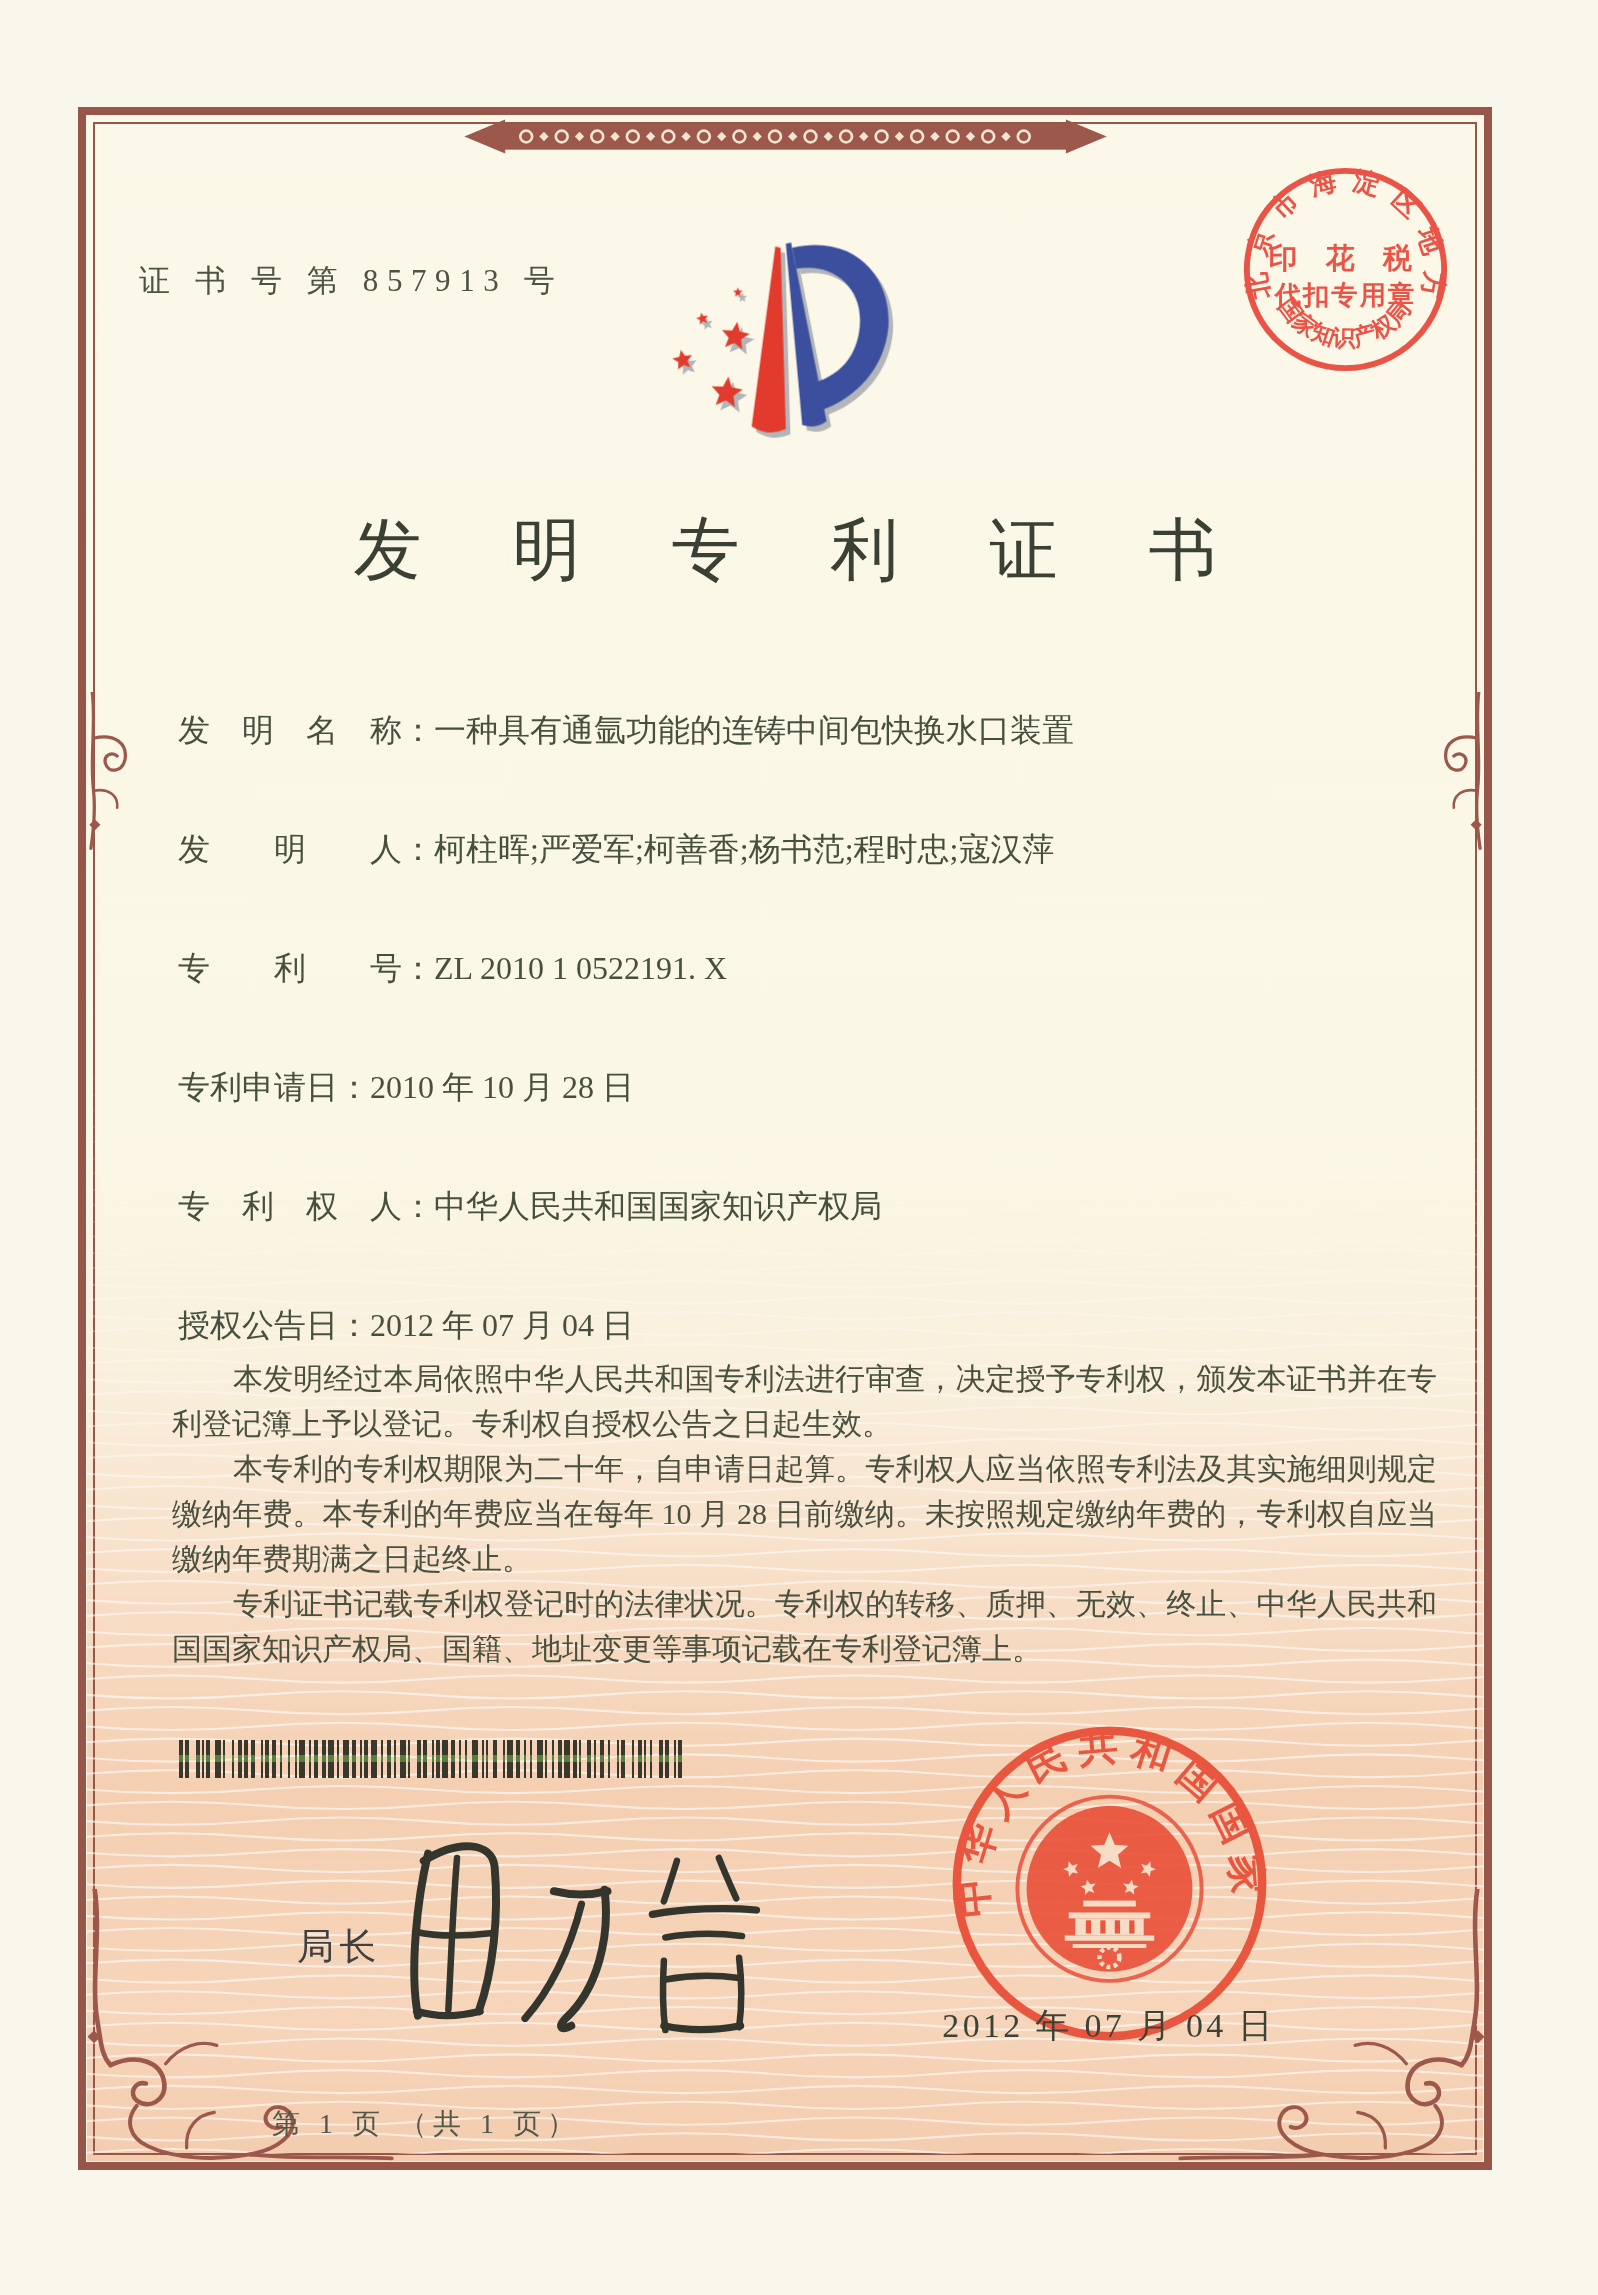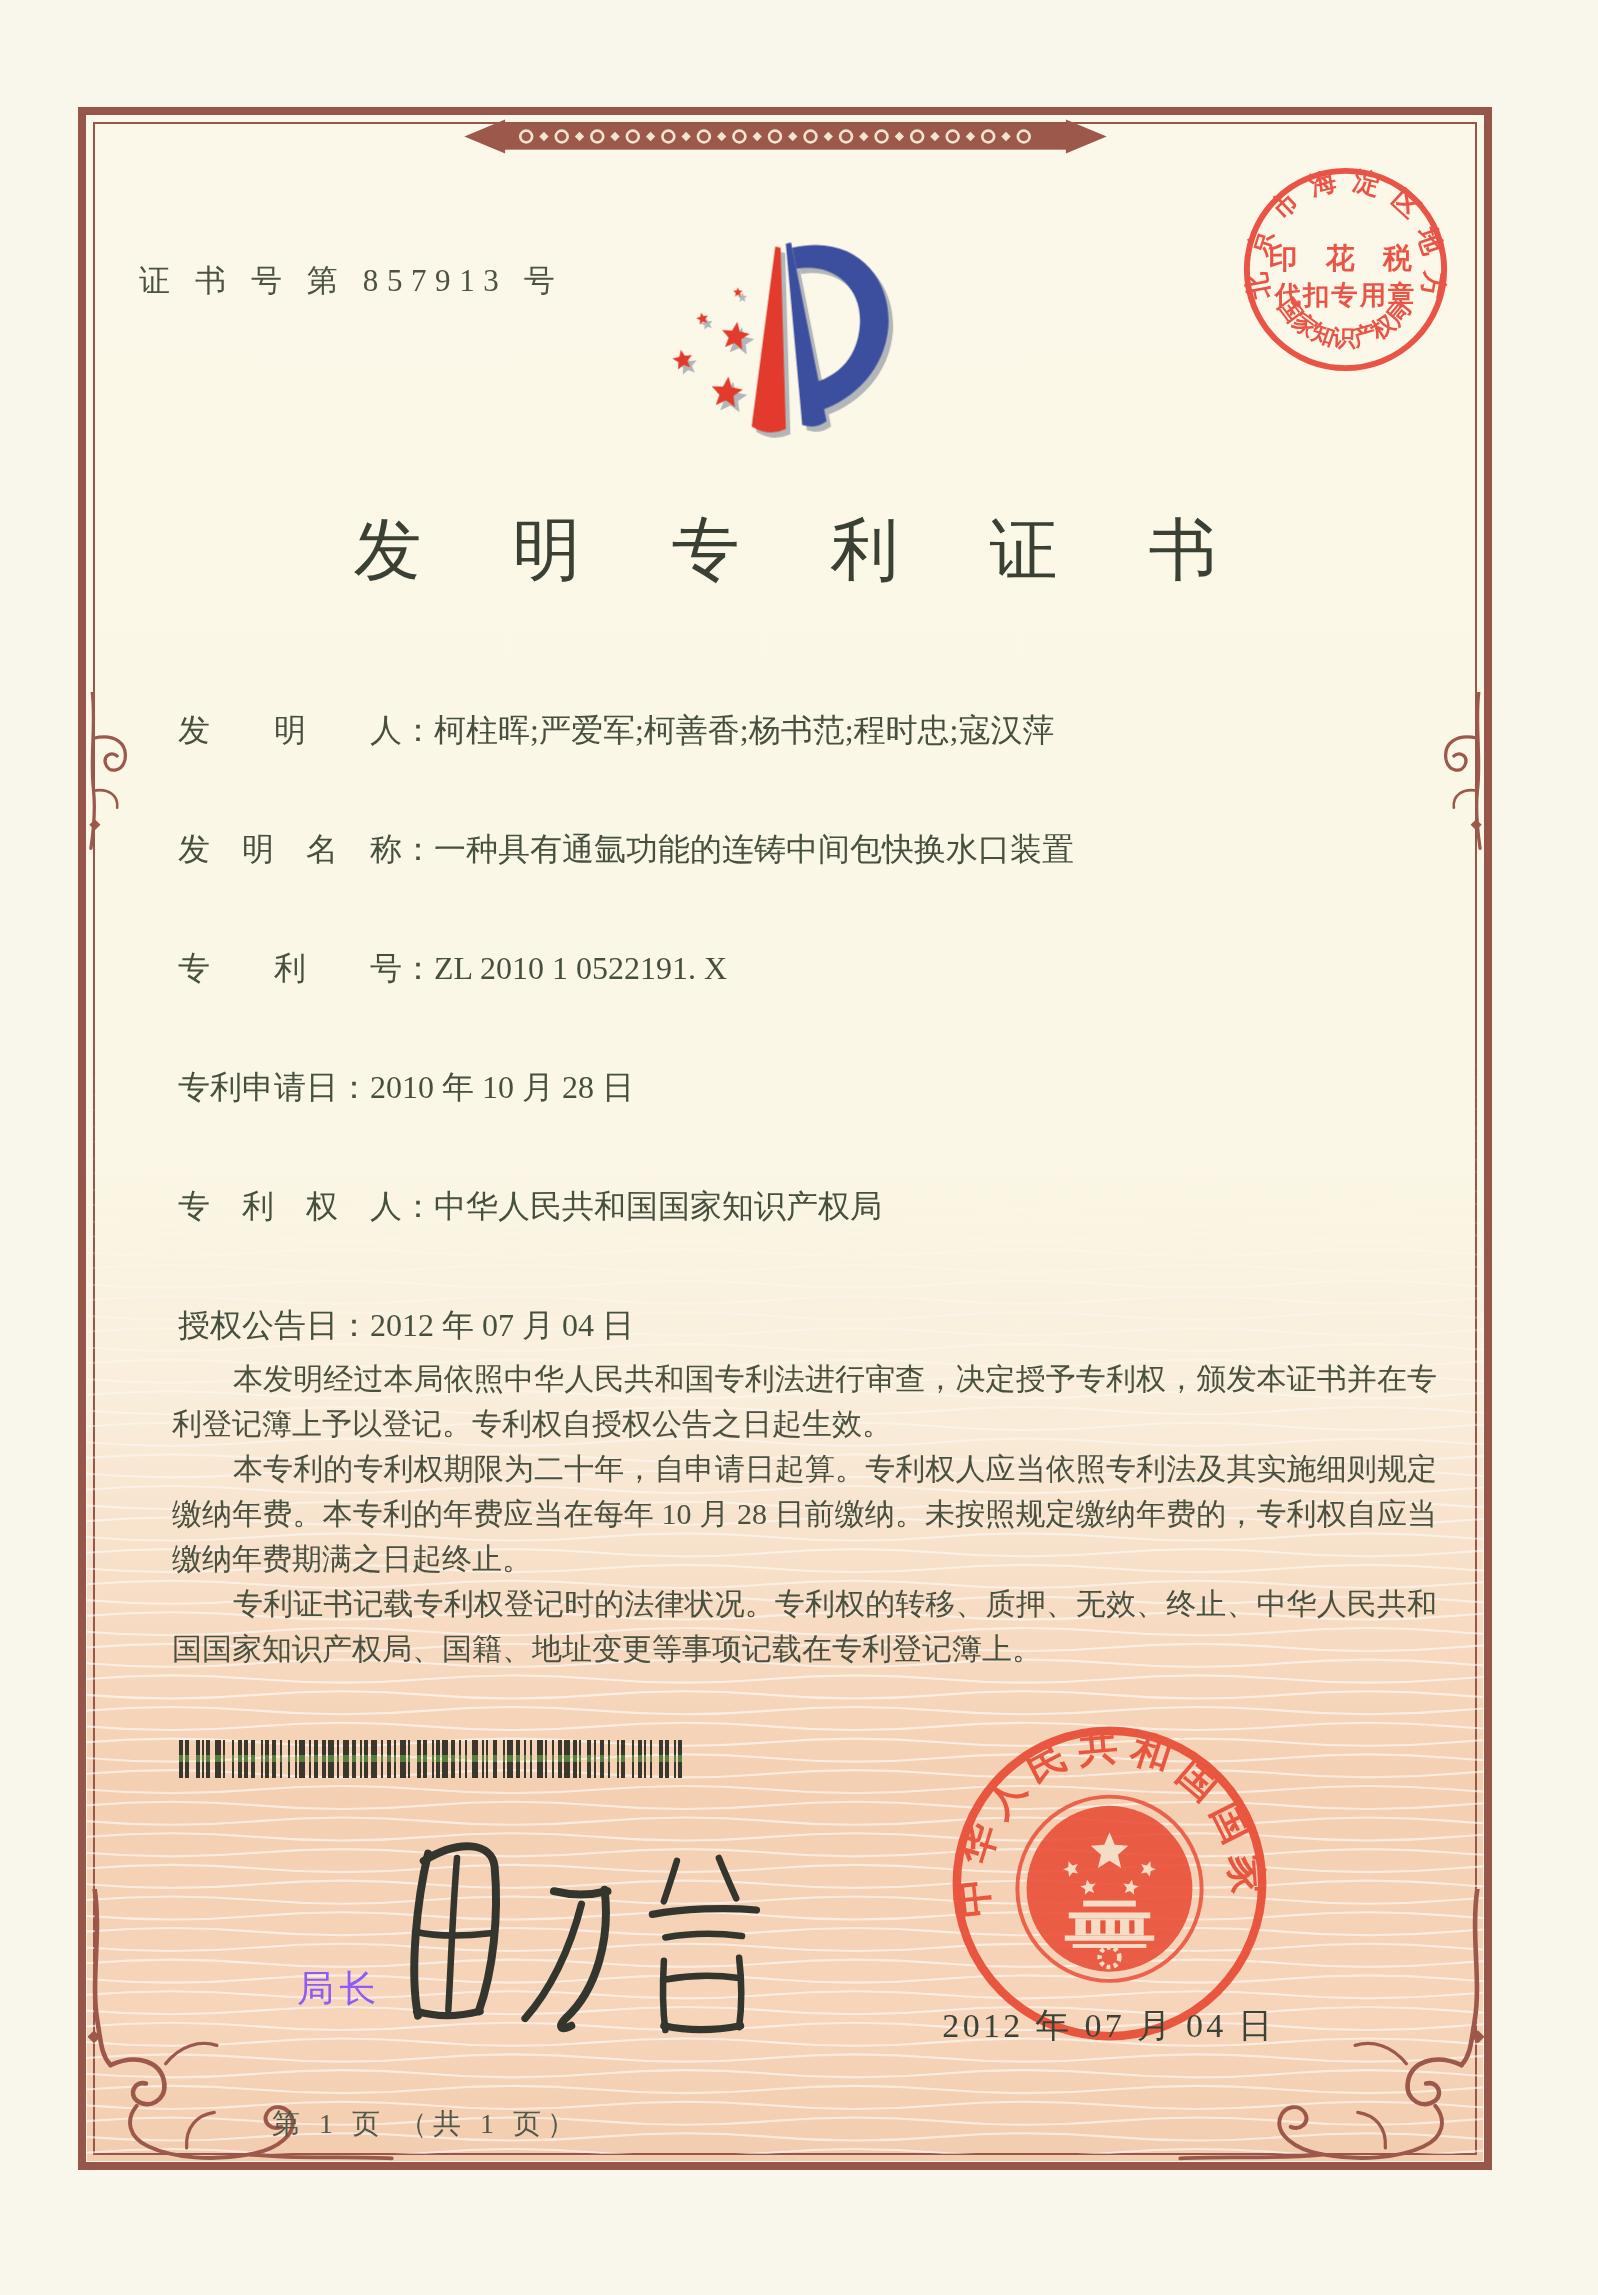--- a/index.html
+++ b/index.html
@@ -22,21 +22,21 @@
   .title{left:272px;top:505px;width:1026px;text-align:center;font-size:68px;font-weight:normal;
          letter-spacing:37px;text-indent:37px;color:#3a4034;}
   .fields{left:178px;top:714px;width:1269px;}
   .field{height:32px;line-height:32px;margin-bottom:87px;font-size:32px;white-space:nowrap;}
   .field:last-child{margin-bottom:0;}
   .paras{left:172px;top:1356px;width:1265px;font-size:30px;line-height:45px;text-align:justify;color:#49503e;}
   .paras p{margin:0;text-indent:61px;}
   .barcode{left:179px;top:1740px;width:508px;height:38px;overflow:hidden;}
   .barcode i{position:absolute;top:0;bottom:0;background:#3a372c;}
   .bc-stripe{position:absolute;left:0;right:0;top:14.5px;height:7.2px;background:#53803c;mix-blend-mode:lighten;}
-  .signer-label{left:297px;top:1964px;font-size:37px;letter-spacing:5.3px;color:#8b5cf6;}
+  .signer-label{left:297px;top:1922px;font-size:37px;letter-spacing:5.3px;color:#404040;}
   .signature{left:342px;top:1829px;width:421px;height:217px;}
   .tax-stamp{left:1237px;top:161px;width:217px;height:217px;opacity:.92;}
   .logo{left:661px;top:220px;width:243px;height:263px;}
   .seal{left:945px;top:1719px;width:329px;height:329px;opacity:.94;}
   .seal-date{left:925px;top:2003px;width:368px;text-align:center;font-size:34px;letter-spacing:3.3px;color:#3b4236;}
   .footer{left:272px;top:2105px;width:1026px;font-size:28px;letter-spacing:6px;color:#4f584a;}
   .band{left:463px;top:110px;width:645px;height:53px;}
   .corner-left{left:88px;top:1889px;width:309px;height:272px;}
   .corner-right{left:1175px;top:1889px;width:309px;height:272px;}
   .side-left{left:87px;top:692px;width:59px;height:158px;}
@@ -167,22 +167,22 @@
     </defs>
     <text font-size="40" font-weight="600" fill="#e8473a"><textPath href="#tsTop" textLength="650" lengthAdjust="spacing">北京市海淀区地方税务局</textPath></text>
     <text font-size="35" font-weight="600" fill="#e8473a"><textPath href="#tsBot" textLength="245" lengthAdjust="spacing">国家知识产权局</textPath></text>
     <text x="0" y="-2" font-size="44" text-anchor="middle" letter-spacing="16" font-weight="600" fill="#e8473a">印 花 税</text>
     <text x="0" y="52" font-size="40" text-anchor="middle" letter-spacing="3" font-weight="600" fill="#e8473a">代扣专用章</text>
   </svg>
 
   <div class="abs title">发 明 专 利 证 书</div>
 
   <div class="abs fields">
+    <div class="field"><span>发　明　名　称：</span><span>一种具有通氩功能的连铸中间包快换水口装置</span></div>
     <div class="field"><span>发　　明　　人：</span><span>柯柱晖;严爱军;柯善香;杨书范;程时忠;寇汉萍</span></div>
-    <div class="field"><span>发　明　名　称：</span><span>一种具有通氩功能的连铸中间包快换水口装置</span></div>
     <div class="field"><span>专　　利　　号：</span><span>ZL 2010 1 0522191. X</span></div>
     <div class="field"><span>专利申请日：</span><span>2010 年 10 月 28 日</span></div>
     <div class="field"><span>专　利　权　人：</span><span>中华人民共和国国家知识产权局</span></div>
     <div class="field"><span>授权公告日：</span><span>2012 年 07 月 04 日</span></div>
   </div>
 
   <div class="abs paras">
     <p>本发明经过本局依照中华人民共和国专利法进行审查，决定授予专利权，颁发本证书并在专利登记簿上予以登记。专利权自授权公告之日起生效。</p>
     <p>本专利的专利权期限为二十年，自申请日起算。专利权人应当依照专利法及其实施细则规定缴纳年费。本专利的年费应当在每年 10 月 28 日前缴纳。未按照规定缴纳年费的，专利权自应当缴纳年费期满之日起终止。</p>
     <p>专利证书记载专利权登记时的法律状况。专利权的转移、质押、无效、终止、中华人民共和国国家知识产权局、国籍、地址变更等事项记载在专利登记簿上。</p>

